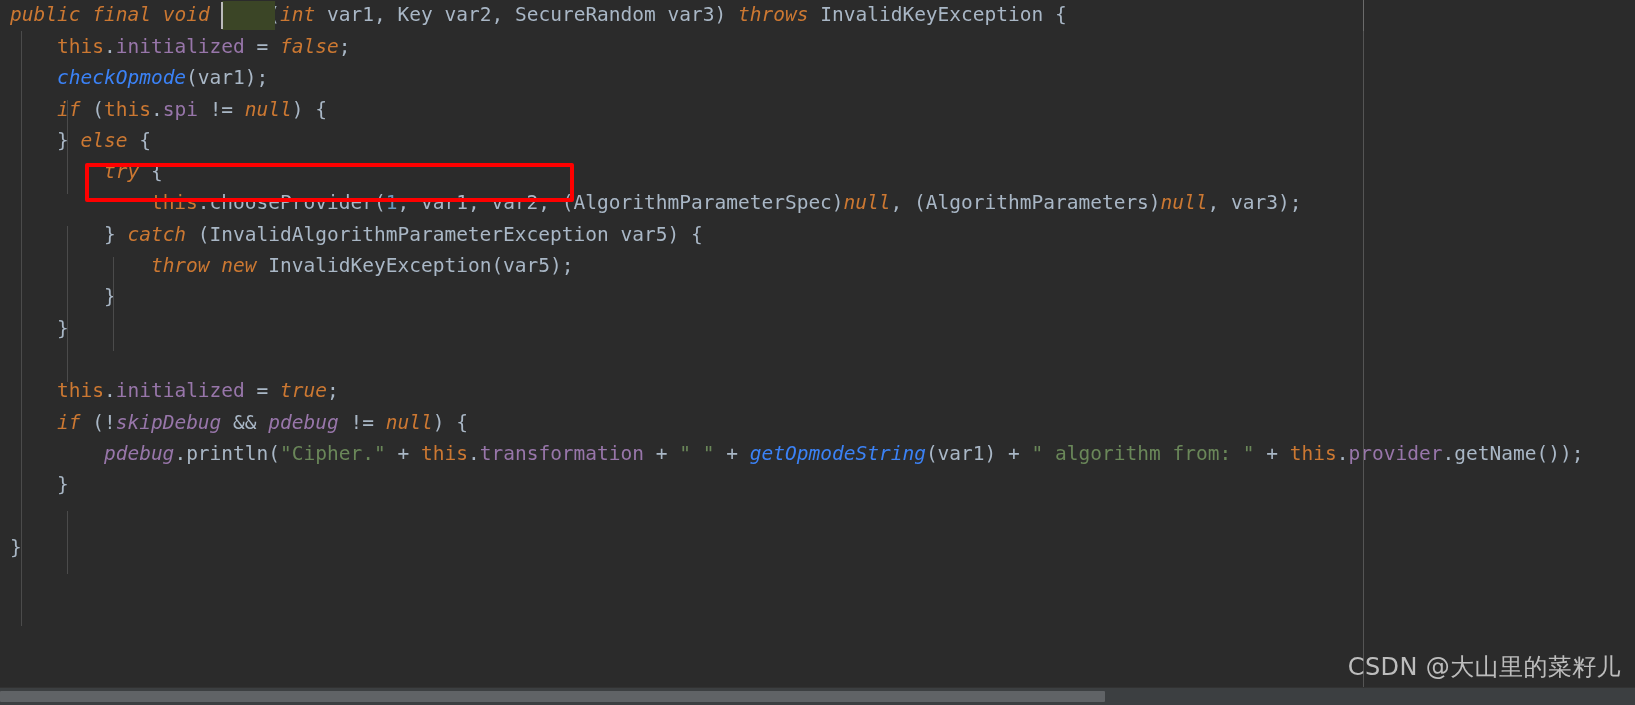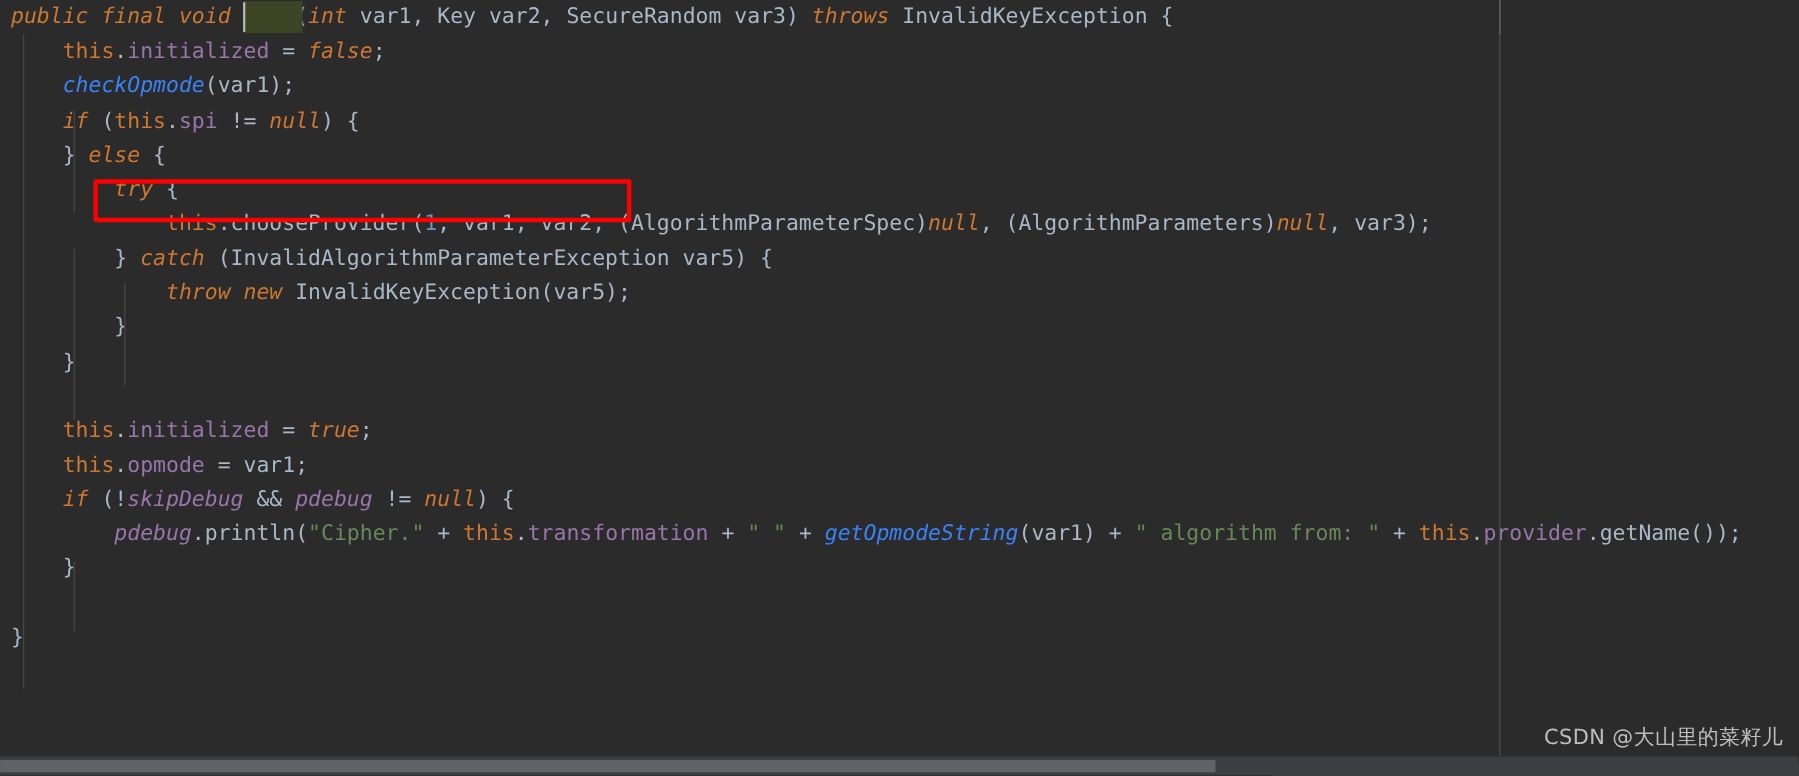--- a/index.html
+++ b/index.html
@@ -133,21 +133,21 @@
   }
 
   
   #watermark {
     position: absolute;
     right: 14px;
     bottom: 22px;
     color: #d7d7d7;
     opacity: 0.85;
     font-family: "DejaVu Sans", "Liberation Sans", sans-serif;
-    font-size: 19px;
+    font-size: 24px;
     letter-spacing: 0.4px;
     white-space: nowrap;
   }
 
   
   #h-scrollbar-track {
     position: absolute;
     left: 0;
     bottom: 0;
     width: 1635px;
@@ -188,21 +188,20 @@
       <div class="code-line"><span class="t-punct">    </span><span class="t-kw">if</span><span class="t-punct"> (</span><span class="t-this">this</span><span class="t-punct">.</span><span class="t-field">spi</span><span class="t-punct"> != </span><span class="t-kw">null</span><span class="t-punct">) {</span></div>
       <div class="code-line"><span class="t-punct">    } </span><span class="t-kw">else</span><span class="t-punct"> {</span></div>
       <div class="code-line"><span class="t-punct">        </span><span class="t-kw">try</span><span class="t-punct"> {</span></div>
       <div class="code-line"><span class="t-punct">            </span><span class="t-this">this</span><span class="t-punct">.</span><span class="t-meth">chooseProvider</span><span class="t-punct">(</span><span class="t-num">1</span><span class="t-punct">, var1, var2, (AlgorithmParameterSpec)</span><span class="t-kw">null</span><span class="t-punct">, (AlgorithmParameters)</span><span class="t-kw">null</span><span class="t-punct">, var3);</span></div>
       <div class="code-line"><span class="t-punct">        } </span><span class="t-kw">catch</span><span class="t-type"> (InvalidAlgorithmParameterException var5) {</span></div>
       <div class="code-line"><span class="t-punct">            </span><span class="t-kw">throw</span><span class="t-punct"> </span><span class="t-kw">new</span><span class="t-type"> InvalidKeyException(var5);</span></div>
       <div class="code-line"><span class="t-punct">        }</span></div>
       <div class="code-line"><span class="t-punct">    }</span></div>
       <div class="code-line"><span class="t-punct"> </span></div>
       <div class="code-line"><span class="t-punct">    </span><span class="t-this">this</span><span class="t-punct">.</span><span class="t-field">initialized</span><span class="t-punct"> = </span><span class="t-kw">true</span><span class="t-punct">;</span></div>
-      <div class="code-line"><span class="t-punct">    </span><span class="t-this">this</span><span class="t-punct">.</span><span class="t-field">opmode</span><span class="t-punct"> = var1;</span></div>
       <div class="code-line"><span class="t-punct">    </span><span class="t-kw">if</span><span class="t-punct"> (!</span><span class="t-static">skipDebug</span><span class="t-punct"> &amp;&amp; </span><span class="t-static">pdebug</span><span class="t-punct"> != </span><span class="t-kw">null</span><span class="t-punct">) {</span></div>
       <div class="code-line"><span class="t-punct">        </span><span class="t-static">pdebug</span><span class="t-punct">.</span><span class="t-meth">println</span><span class="t-punct">(</span><span class="t-str">"Cipher."</span><span class="t-punct"> + </span><span class="t-this">this</span><span class="t-punct">.</span><span class="t-field">transformation</span><span class="t-punct"> + </span><span class="t-str">" "</span><span class="t-punct"> + </span><span class="t-smeth">getOpmodeString</span><span class="t-punct">(var1) + </span><span class="t-str">" algorithm from: "</span><span class="t-punct"> + </span><span class="t-this">this</span><span class="t-punct">.</span><span class="t-field">provider</span><span class="t-punct">.</span><span class="t-meth">getName</span><span class="t-punct">());</span></div>
       <div class="code-line"><span class="t-punct">    }</span></div>
       <div class="code-line"><span class="t-punct"> </span></div>
       <div class="code-line"><span class="t-punct">}</span></div>
     </div>
 
   <div id="indent-guide-layer">
       <div class="indent-guide" style="left: 21px; top: 31px; height: 595px;"></div>
       <div class="indent-guide" style="left: 67px; top: 100px; height: 94px;"></div>

